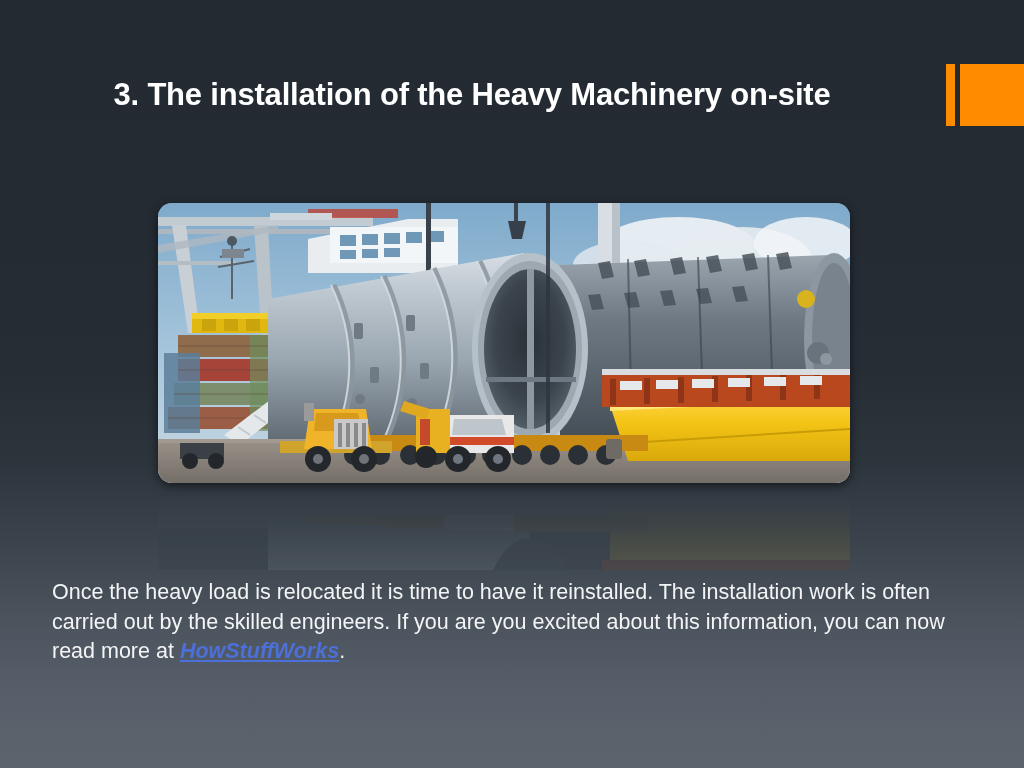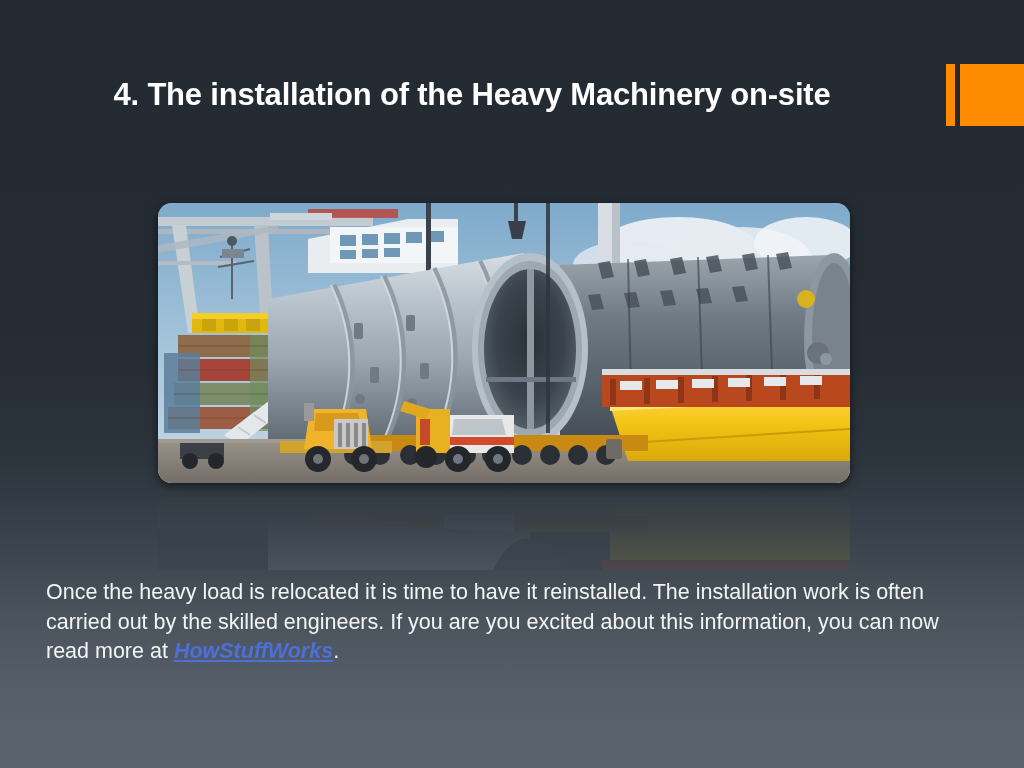--- a/index.html
+++ b/index.html
@@ -107,21 +107,21 @@
     transform: scaleY(-1);
     -webkit-mask-image: linear-gradient(to top, transparent 0%, rgba(0,0,0,0.15) 45%, rgba(0,0,0,0.55) 100%);
     mask-image: linear-gradient(to top, transparent 0%, rgba(0,0,0,0.15) 45%, rgba(0,0,0,0.55) 100%);
     pointer-events: none;
   }
   #reflection svg { display:block; width: 692px; height: 280px; margin-top: -194px; }
 
   
   #body-text {
     position: absolute;
-    left: 46px;
+    left: 52px;
     top: 578px;
     width: 900px;
     color: #F2F4F5;
     font-size: 21.5px;
     line-height: 29.5px;
   }
   #body-link {
     color: #4C70D8;
     font-weight: bold;
     font-style: italic;
@@ -132,21 +132,21 @@
 </head>
 <body>
 
 <div id="slide">
 
   <div id="deco">
     <div class="bar-thin"></div>
     <div class="bar-wide"></div>
   </div>
 
-  <div id="title">4. The installation of the Heavy Machinery on-site</div>
+  <div id="title">3. The installation of the Heavy Machinery on-site</div>
 
   <div id="photo-wrap">
     <div id="photo">
       <svg viewBox="0 0 692 280" preserveAspectRatio="none" role="img">
         <defs>
           <linearGradient id="sky" x1="0" y1="0" x2="0" y2="1">
             <stop offset="0%" stop-color="#7FAACB"></stop>
             <stop offset="55%" stop-color="#A7C6DC"></stop>
             <stop offset="100%" stop-color="#C9D8E2"></stop>
           </linearGradient>

